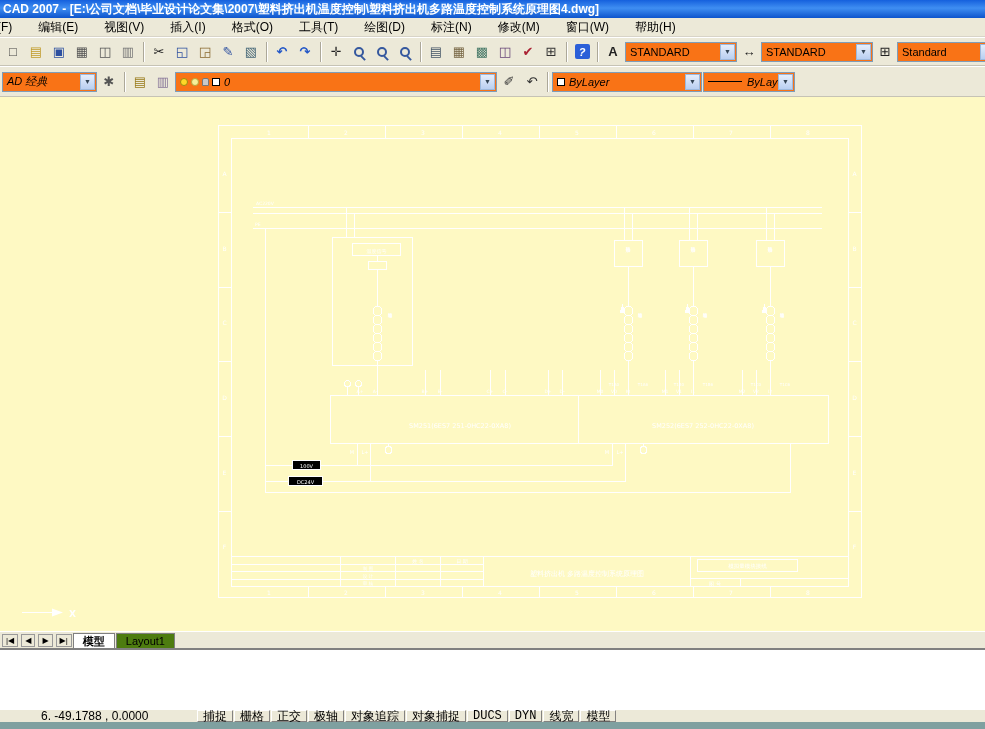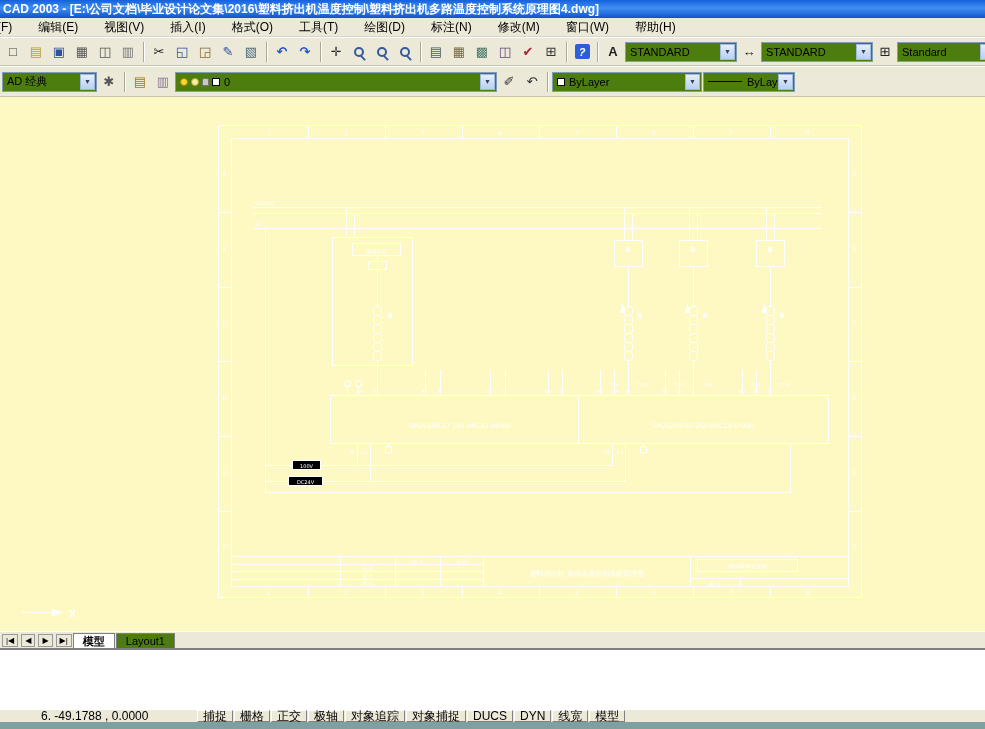--- a/index.html
+++ b/index.html
@@ -13,25 +13,25 @@
 
   
   .menubar { height:19px; display:flex; align-items:center; background:#ece9d8;
     border-bottom:1px solid #d8d4c8; overflow:hidden; }
   .mi { padding:1px 7px; white-space:nowrap;margin-left:12px; }
   .mi:first-child { margin-left:-34px; }
 
   
   .toolbar { display:flex; align-items:center; background:#ece9d8; padding:0 2px; gap:1px;
     border-top:1px solid #fff; border-bottom:1px solid #c6c3b5; overflow:hidden; }
-  .tb1 { height:29px; } .tb2 { height:31px; }
+  .tb1 { height:29px; } .tb2 { height:31px;font-style:italic; }
   .tb { width:22px; height:22px; flex:0 0 auto; display:flex; align-items:center; justify-content:center;
     border:1px solid transparent; font-size:13px; }
   .sep { width:1px; height:20px; background:#aca899; box-shadow:1px 0 0 #fff; margin:0 3px; flex:0 0 auto; }
-  .combo { height:20px; background:#4d7c0f; border:1px solid #7f9db9; display:flex; align-items:center;
+  .combo { height:20px; background:#f97316; border:1px solid #7f9db9; display:flex; align-items:center;
     font-size:11px; padding:0 17px 0 4px; position:relative; flex:0 0 auto; white-space:nowrap; overflow:hidden; }
   .combo .arrow { position:absolute; right:1px; top:1px; bottom:1px; width:15px;
     background:linear-gradient(#e6eefb,#b9cff1); border:1px solid #9db9dd; color:#345;
     display:flex; align-items:center; justify-content:center; font-size:7px; }
   .g { font-style:normal; line-height:1; }
   .i-new::before{content:"□";color:#444;} .i-open::before{content:"▤";color:#c09a2a;}
   .i-save::before{content:"▣";color:#2d50a0;} .i-plot::before{content:"▦";color:#555;}
   .i-preview::before{content:"◫";color:#555;} .i-publish::before{content:"▥";color:#777;}
   .i-cut::before{content:"✂";color:#222;} .i-copy::before{content:"◱";color:#2d50a0;}
   .i-paste::before{content:"◲";color:#8a6a30;} .i-match::before{content:"✎";color:#2d50a0;}
@@ -71,28 +71,28 @@
   .tab.active { background:#fff; font-weight:bold; }
   .tab.inactive { background:#4d7c0f; }
 
   
   .cmd { height:62px; background:#fff; border-top:2px solid #808080; }
 
   
   .statusbar { height:12px; background:#ece9d8; display:flex; align-items:center; font-size:12px; overflow:hidden;padding-left:39px; }
   .coords { width:158px; padding-left:2px; white-space:nowrap; overflow:hidden; flex:0 0 auto; }
   .sbtn { flex:0 0 auto; height:12px; display:flex; align-items:center; padding:0 5px; margin-right:1px;
-    border:1px solid; border-color:#fff #848280 #848280 #fff; background:#ece9d8; white-space:nowrap; }
+    border:1px solid; border-color:#fff #848280 #848280 #fff; background:#ece9d8; white-space:nowrap;font-family:Liberation Mono, monospace; }
   .sliver { height:7px; background:#7fa0a0; }
 </style>
 </head>
 <body>
 
 <div class="titlebar">
-  <span>CAD 2003 - [E:\公司文档\毕业设计论文集\2016\塑料挤出机温度控制\塑料挤出机多路温度控制系统原理图4.dwg]</span>
+  <span>CAD 2007 - [E:\公司文档\毕业设计论文集\2007\塑料挤出机温度控制\塑料挤出机多路温度控制系统原理图4.dwg]</span>
 </div>
 
 <div class="menubar">
   <span class="mi">文件(F)</span>
   <span class="mi">编辑(E)</span>
   <span class="mi">视图(V)</span>
   <span class="mi">插入(I)</span>
   <span class="mi">格式(O)</span>
   <span class="mi">工具(T)</span>
   <span class="mi">绘图(D)</span>

